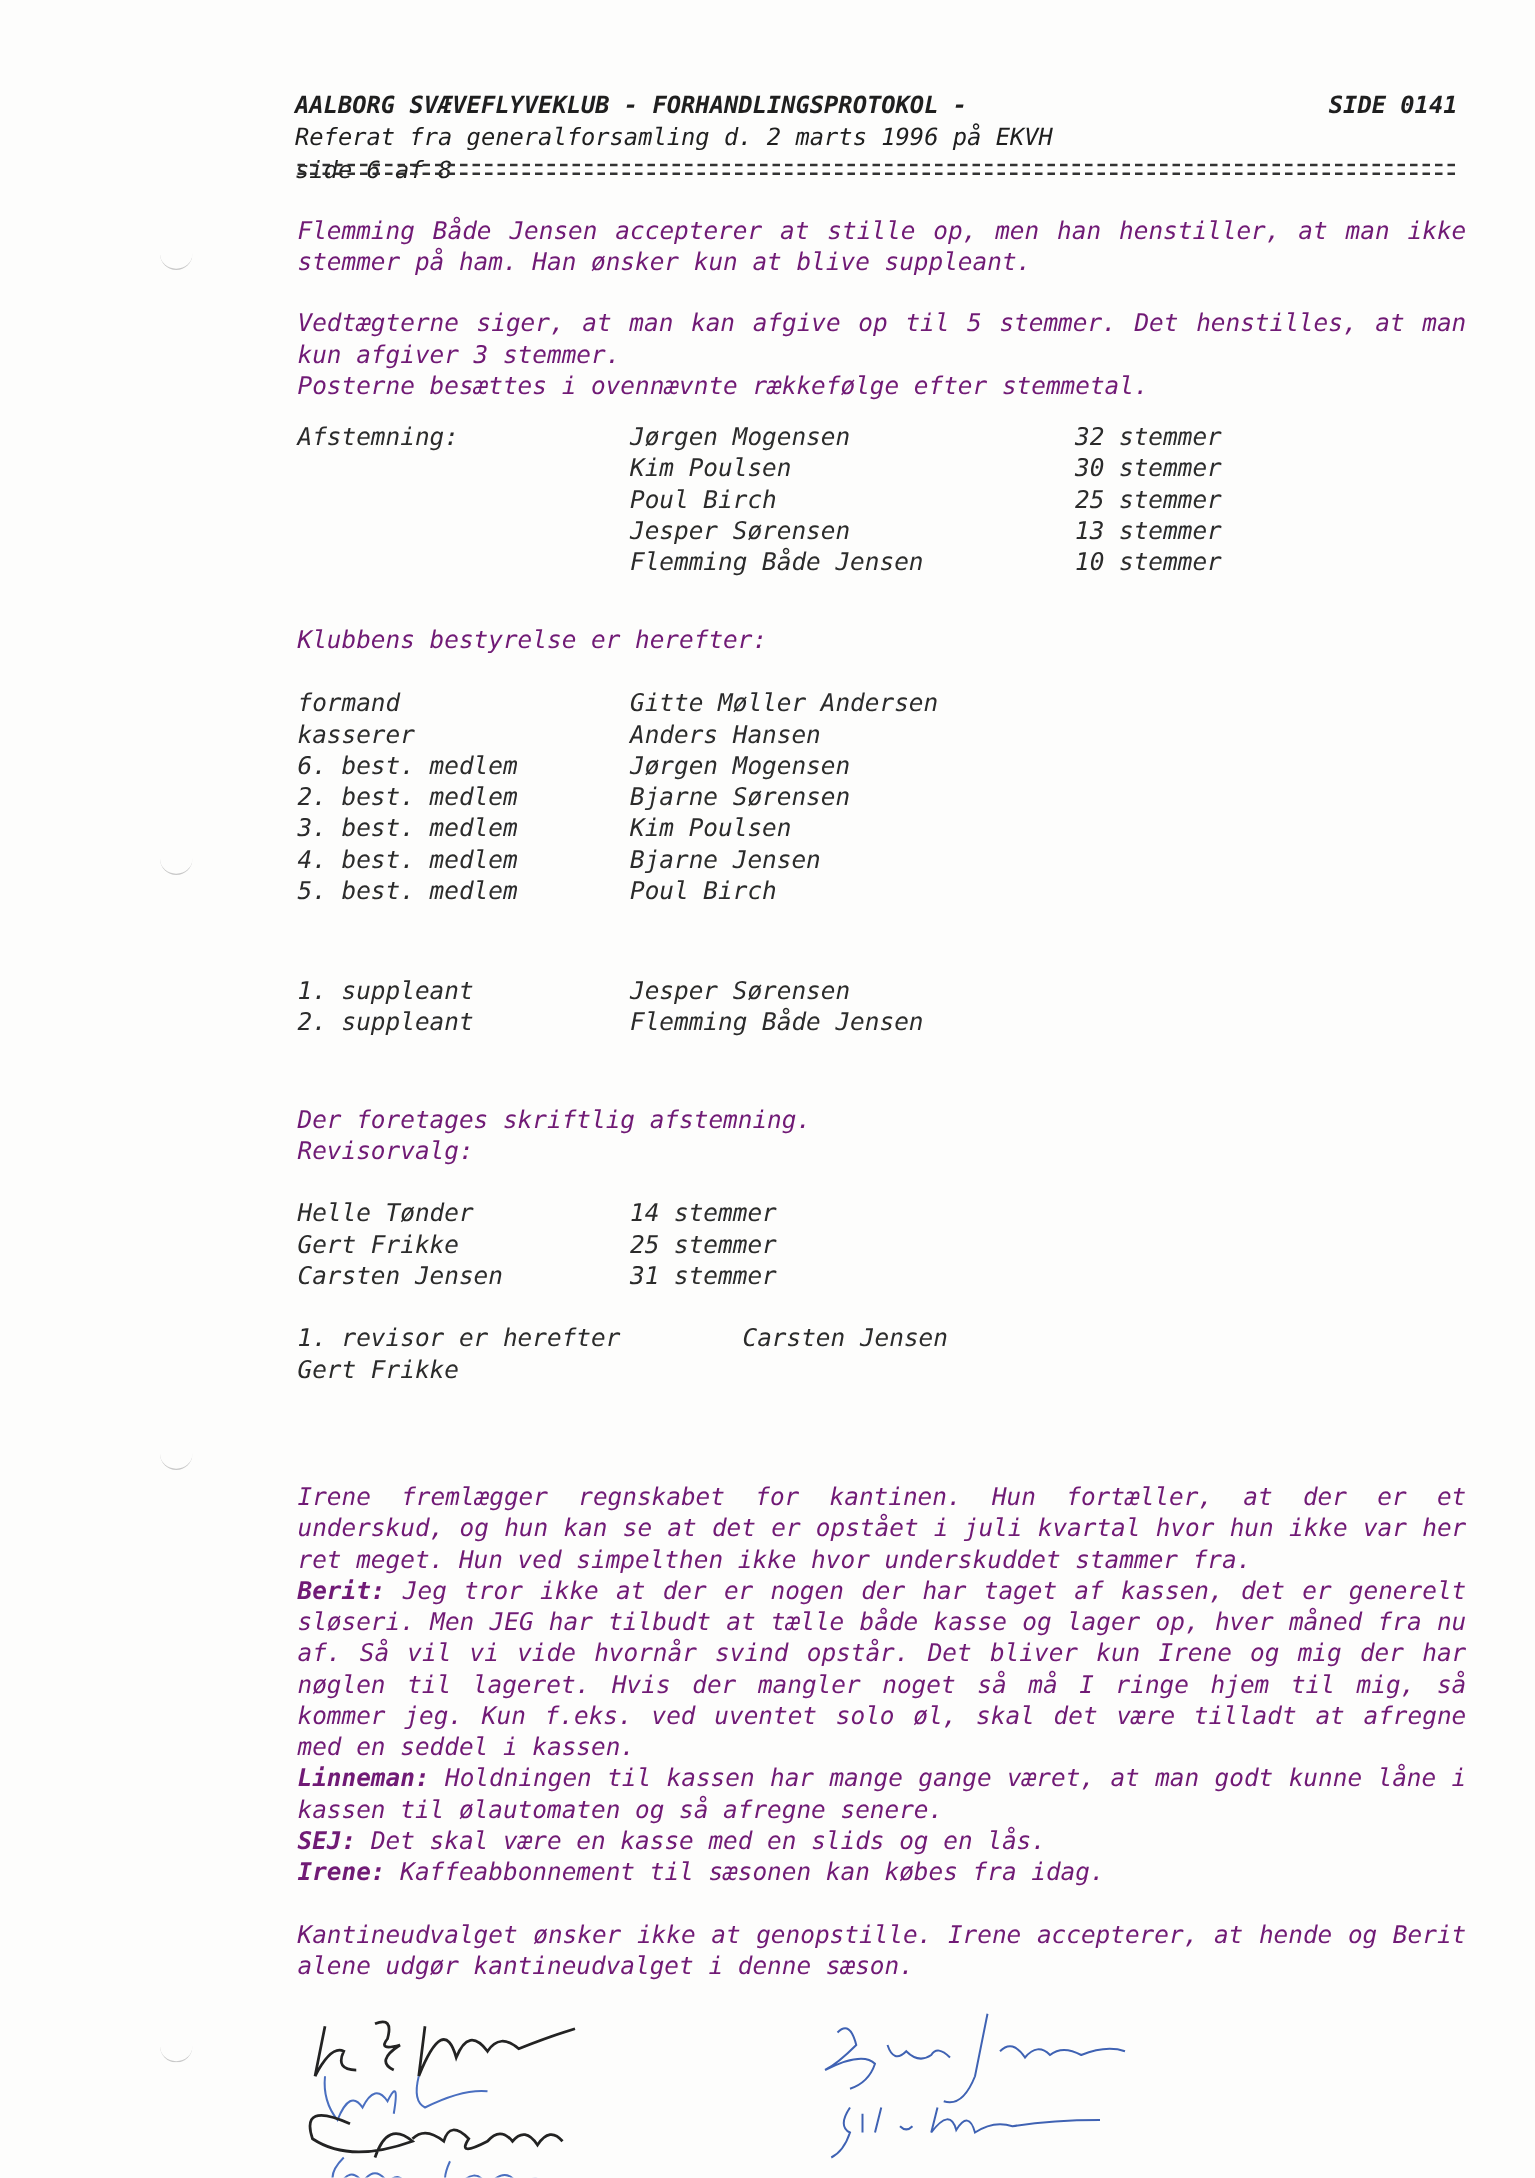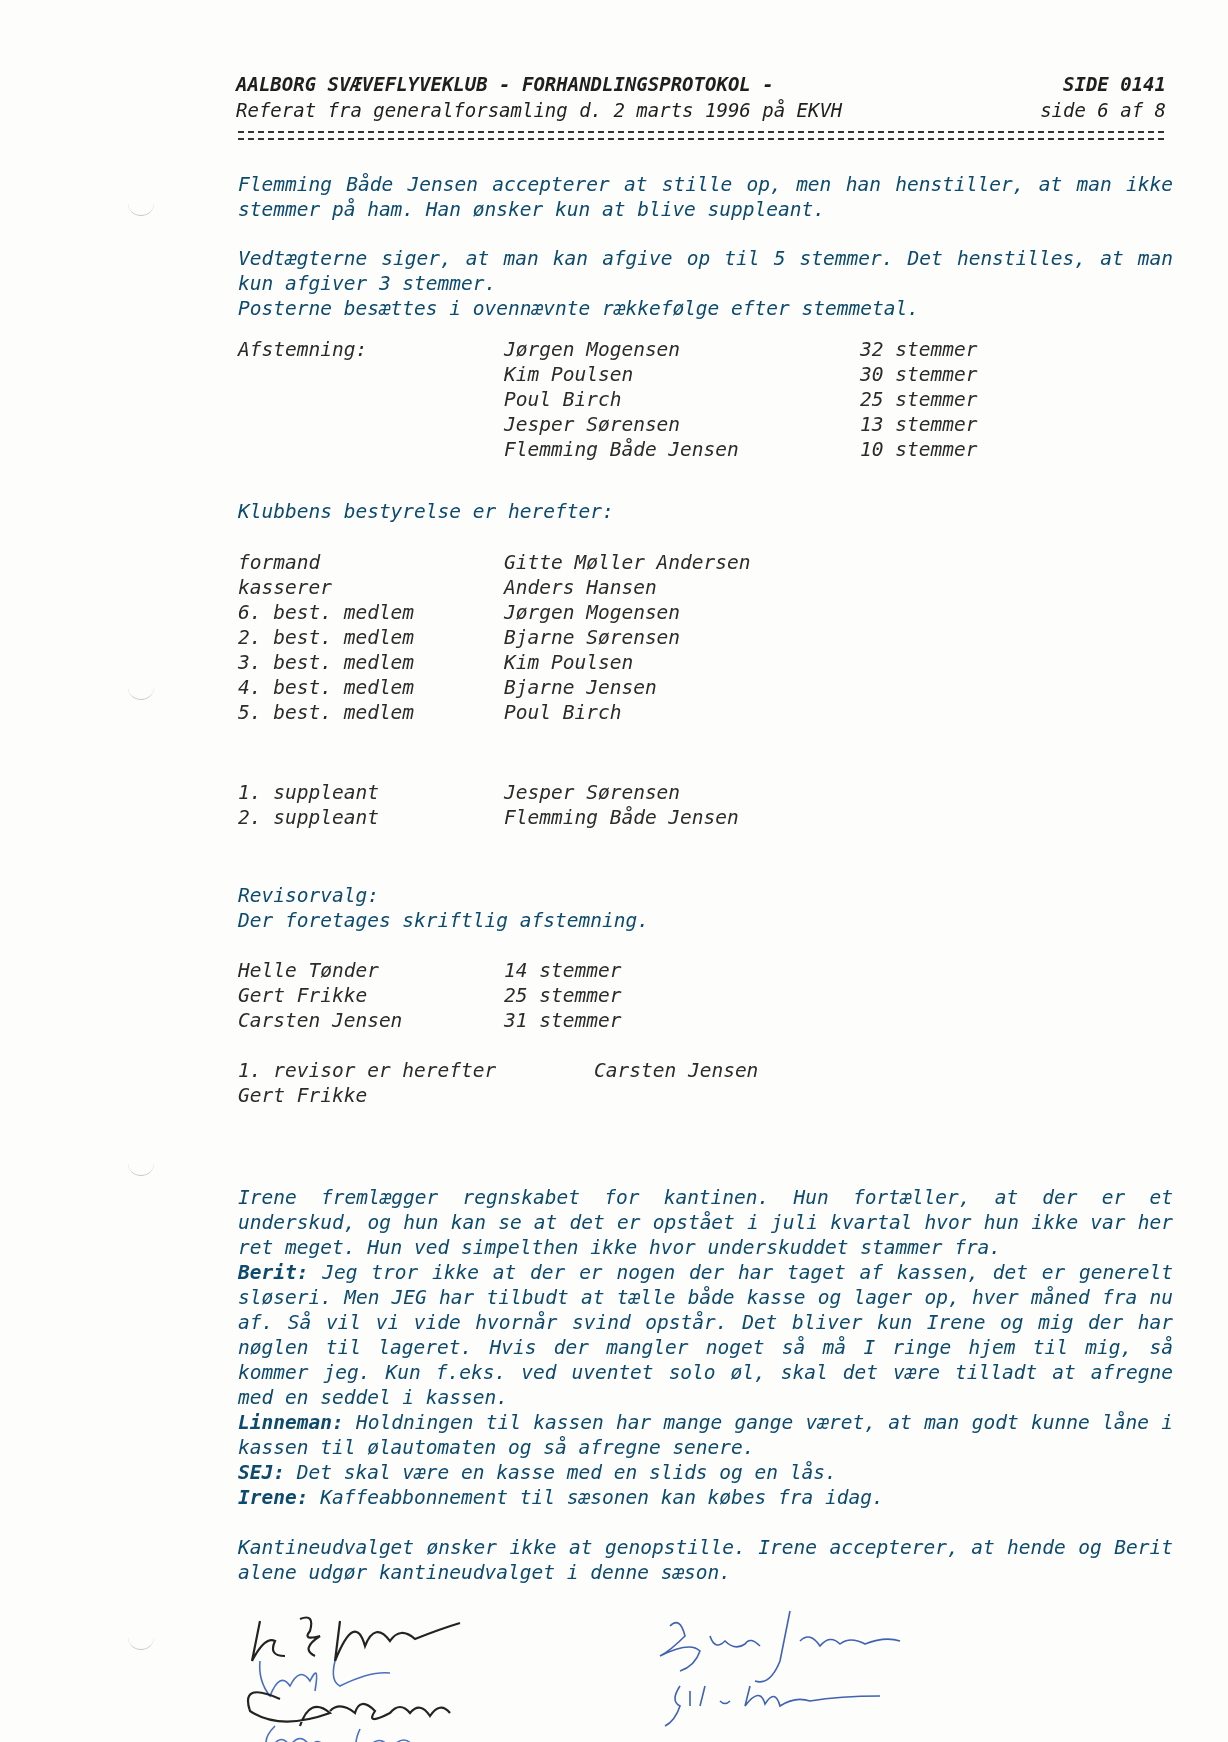--- a/index.html
+++ b/index.html
@@ -4,24 +4,24 @@
 <style>
   html, body { margin: 0; padding: 0; }
   body {
     width: 1228px; height: 1742px; background: #fdfdfc; position: relative; overflow: hidden;
     font-family: "DejaVu Sans Mono", "Liberation Mono", monospace; color: #2a2a2a;
   }
   .page { position: absolute; left: 0; top: 0; width: 1228px; height: 1742px; margin-top: 41px; }
   .it { font-style: italic; }
   .hdr { position: absolute; left: 236px; top: 30px; width: 930px; font-size: 19px; line-height: 26px; font-weight: bold; color: #1f1f1f; }
   .hdr .row { display: flex; justify-content: space-between; }
-  .hdr .sub { font-weight: normal; }
+  .hdr .sub { font-weight: normal; flex-direction: column; }
   .rule { position: absolute; left: 238px; top: 90px; width: 926px; height: 5px;
     border-top: 2px dashed #333; border-bottom: 2px dashed #333; }
-  .txt { position: absolute; left: 238px; font-size: 19.5px; line-height: 25px; font-style: italic; color: #0c4a6e; }
+  .txt { position: absolute; left: 238px; font-size: 19.5px; line-height: 25px; font-style: italic; color: #701a75; }
   .para { width: 935px; text-align: justify; }
   .para p { margin: 0; }
   .grid { position: absolute; font-size: 19.5px; line-height: 25px; font-style: italic; color: #2b2b2b; }
   .grid .r { display: flex; }
   .c1 { width: 266px; }
   .c2 { width: 356px; }
   .u { text-decoration: underline; font-weight: bold; }
   .b { font-weight: bold; }
   .hole { position: absolute; left: 128px; width: 26px; height: 18px; border-bottom: 1px solid #c9c9c9; border-radius: 0 0 14px 14px; }
   .sig { position: absolute; }
@@ -122,22 +122,22 @@
         <span class="c1">1. suppleant</span>
         <span>Jesper Sørensen</span>
       </div>
     <div class="r">
         <span class="c1">2. suppleant</span>
         <span>Flemming Både Jensen</span>
       </div>
   </div>
 
   <div class="txt" style="top:842px">
+    <div>Der foretages skriftlig afstemning.</div>
     <div>Revisorvalg:</div>
-    <div>Der foretages skriftlig afstemning.</div>
   </div>
 
   <div class="grid" style="left:238px; top:917px">
     <div class="r">
         <span class="c1">Helle Tønder</span>
         <span>14 stemmer</span>
       </div>
     <div class="r">
         <span class="c1">Gert Frikke</span>
         <span>25 stemmer</span>

